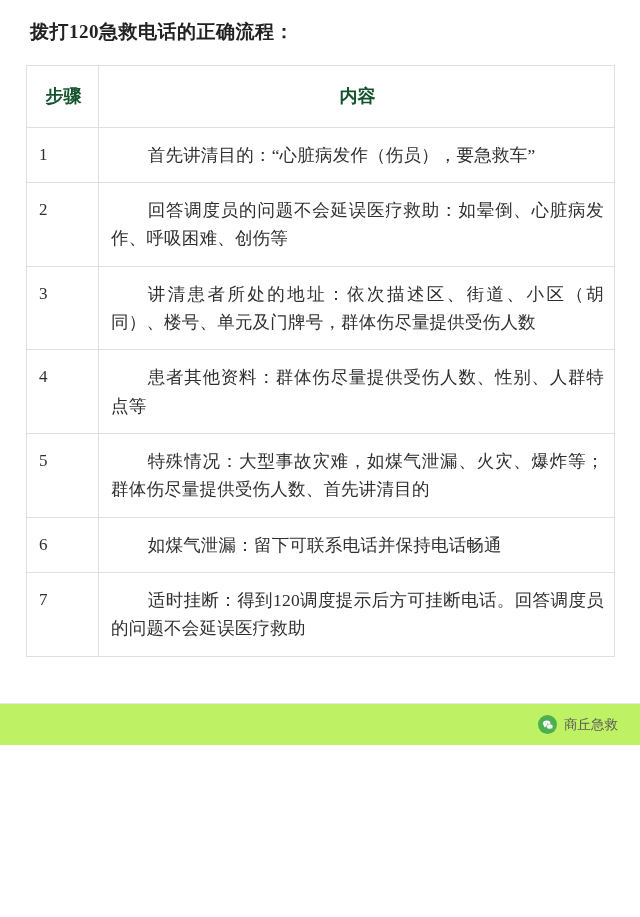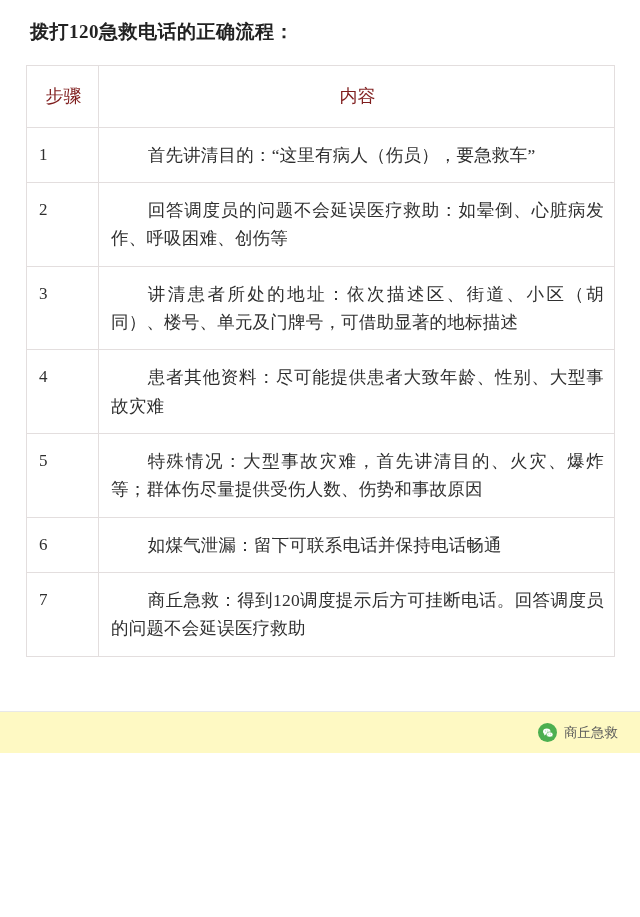--- a/index.html
+++ b/index.html
@@ -42,50 +42,50 @@
   table.flow-table th,
   table.flow-table td {
     border: 1px solid #e3dede;
     vertical-align: top;
     padding: 13px 10px 13px 12px;
     line-height: 1.62;
     color: #2f2f2f;
     font-family: "Liberation Serif", "DejaVu Serif", serif;
   }
   table.flow-table th {
-    font-weight: normal;
+    font-weight: bold;
     font-size: 18px;
     padding-top: 16px;
     padding-bottom: 16px;
-    color: #7f1d1d;
+    color: #14532d;
   }
   .col-step {
     width: 72px;
   }
   .col-content {
     width: 516px;
   }
   td.step-cell {
     font-size: 17px;
     color: #2f2f2f;
   }
   td.content-cell {
     text-indent: 2.1em;
     text-align: justify;
     font-size: 17.5px;
     letter-spacing: 0.2px;
   }
   .footer-bar {
     position: absolute;
     left: 0;
-    bottom: 8px;
+    bottom: 16px;
     width: 640px;
     height: 42px;
     border-top: 1px solid #e8e8e8;
-    background: #fef9c3;
+    background: #bef264;
     display: flex;
     align-items: center;
     justify-content: flex-end;
     box-sizing: border-box;
     padding-right: 22px;
   }
   .footer-account {
     display: flex;
     align-items: center;
     gap: 7px;
@@ -123,45 +123,45 @@
     </colgroup>
     <thead>
       <tr>
         <th>步骤</th>
         <th>内容</th>
       </tr>
     </thead>
     <tbody>
       <tr>
         <td class="step-cell">1</td>
-        <td class="content-cell">首先讲清目的：“这里有病人（伤员），要急救车”</td>
+        <td class="content-cell">首先讲清目的：“心脏病发作（伤员），要急救车”</td>
       </tr>
       <tr>
         <td class="step-cell">2</td>
         <td class="content-cell">回答调度员的问题不会延误医疗救助：如晕倒、心脏病发作、呼吸困难、创伤等</td>
       </tr>
       <tr>
         <td class="step-cell">3</td>
-        <td class="content-cell">讲清患者所处的地址：依次描述区、街道、小区（胡同）、楼号、单元及门牌号，可借助显著的地标描述</td>
+        <td class="content-cell">讲清患者所处的地址：依次描述区、街道、小区（胡同）、楼号、单元及门牌号，群体伤尽量提供受伤人数</td>
       </tr>
       <tr>
         <td class="step-cell">4</td>
-        <td class="content-cell">患者其他资料：尽可能提供患者大致年龄、性别、大型事故灾难</td>
+        <td class="content-cell">患者其他资料：群体伤尽量提供受伤人数、性别、人群特点等</td>
       </tr>
       <tr>
         <td class="step-cell">5</td>
-        <td class="content-cell">特殊情况：大型事故灾难，首先讲清目的、火灾、爆炸等；群体伤尽量提供受伤人数、伤势和事故原因</td>
+        <td class="content-cell">特殊情况：大型事故灾难，如煤气泄漏、火灾、爆炸等；群体伤尽量提供受伤人数、首先讲清目的</td>
       </tr>
       <tr>
         <td class="step-cell">6</td>
         <td class="content-cell">如煤气泄漏：留下可联系电话并保持电话畅通</td>
       </tr>
       <tr>
         <td class="step-cell">7</td>
-        <td class="content-cell">商丘急救：得到120调度提示后方可挂断电话。回答调度员的问题不会延误医疗救助</td>
+        <td class="content-cell">适时挂断：得到120调度提示后方可挂断电话。回答调度员的问题不会延误医疗救助</td>
       </tr>
     </tbody>
   </table>
 
   <div class="footer-bar">
     <div class="footer-account">
       <span class="wechat-badge">
         <svg width="12" height="12" viewBox="0 0 24 24" aria-hidden="true">
           <ellipse cx="9.5" cy="9" rx="7.5" ry="6" fill="#ffffff"></ellipse>
           <polygon points="5,13 4,17 8,15" fill="#ffffff"></polygon>

